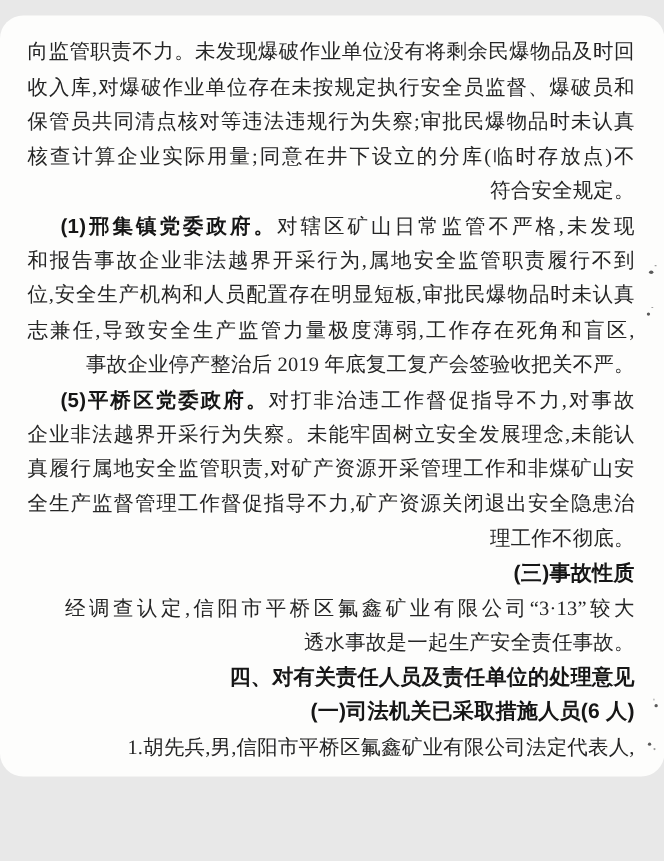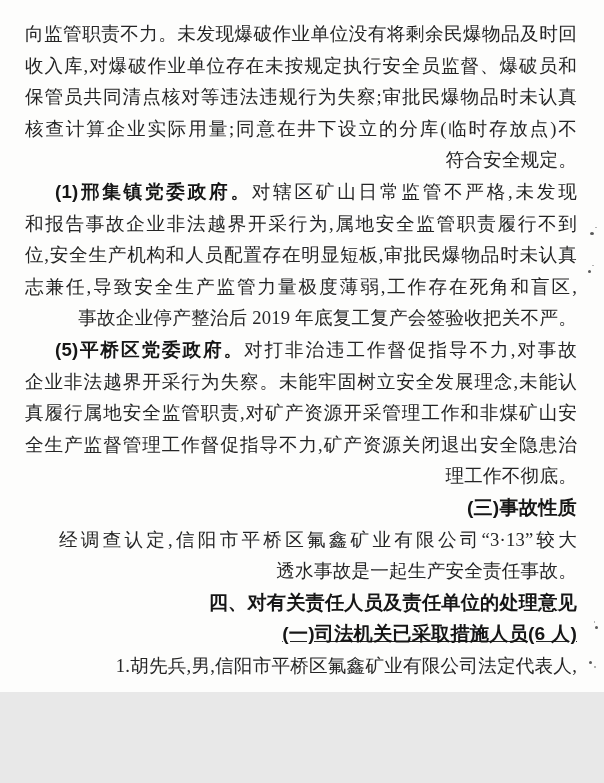--- a/index.html
+++ b/index.html
@@ -4,25 +4,26 @@
 <style>
   html, body {
     margin: 0;
     padding: 0;
     background: #e8e8e8;
   }
   #page {
     position: relative;
     width: 604px;
     height: 692px;
-    margin: 0 auto;
+    margin: 14px auto;
     background: #fdfdfc;
     overflow: hidden;
     font-family: "Liberation Serif", "DejaVu Serif", serif;
     color: #252525;
+    border-radius: 21px;
   }
   #text-block {
     position: absolute;
     left: 25px;
     top: 18px;
     width: 552px;
   }
   .block { margin: 0; padding: 0; }
   .line {
     height: 31.6px;
@@ -92,21 +93,21 @@
         <div class="line" style="padding-left: 30px;"><span class="bold">(三)事故性质</span></div>
       </div>
       <div class="block paragraph">
         <div class="line j" style="padding-left: 34px;"><span>经调查认定,信阳市平桥区氟鑫矿业有限公司“3·13”较大</span></div>
         <div class="line"><span>透水事故是一起生产安全责任事故。</span></div>
       </div>
       <div class="block heading">
         <div class="line" style="padding-left: 34px;"><span class="bold">四、对有关责任人员及责任单位的处理意见</span></div>
       </div>
       <div class="block heading">
-        <div class="line" style="padding-left: 30px; text-decoration: underline;"><span class="bold">(一)司法机关已采取措施人员(6 人)</span></div>
+        <div class="line" style="padding-left: 30px;"><span class="bold">(一)司法机关已采取措施人员(6 人)</span></div>
       </div>
       <div class="block paragraph">
         <div class="line" style="padding-left: 28px;"><span>1.胡先兵,男,信阳市平桥区氟鑫矿业有限公司法定代表人,</span></div>
       </div>
     </div>
 
   <div id="page-footer">— 26 —</div>
 
   <div class="speck" style="left:590px; top:232px; width:4px; height:3px;"></div>
   <div class="speck f" style="left:595px; top:227px; width:2px; height:1px;"></div>

